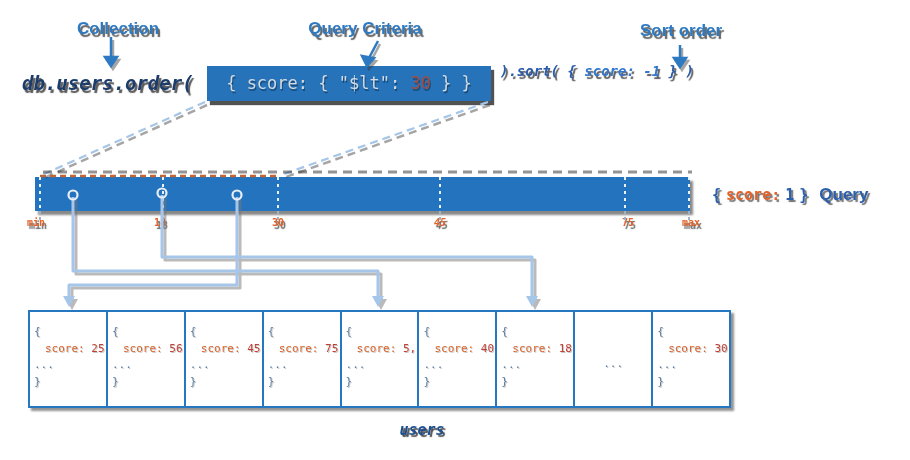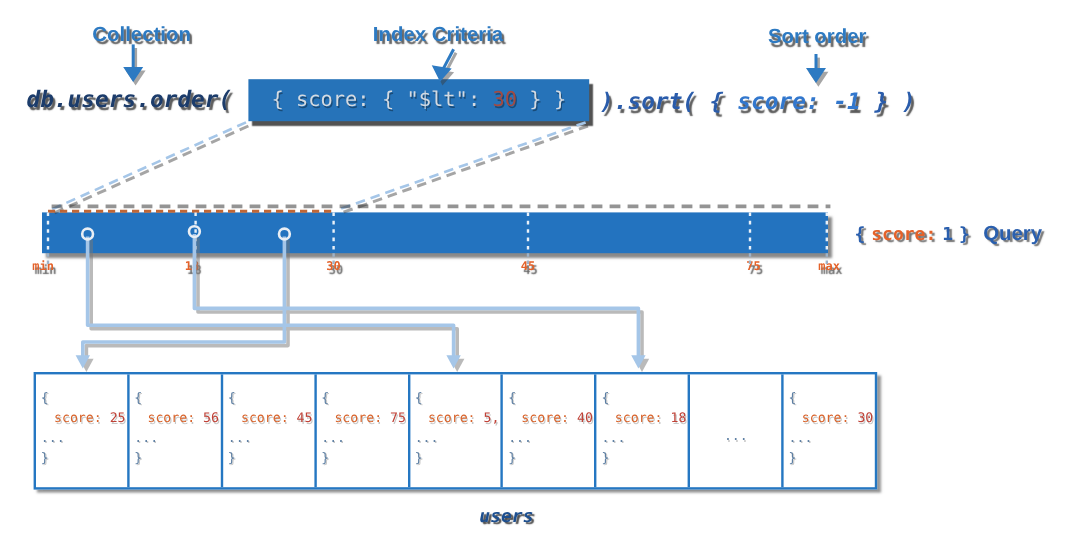--- a/index.html
+++ b/index.html
@@ -14,22 +14,22 @@
   
   .code{font-family:"DejaVu Sans Mono",monospace;white-space:pre;}
   .q-find{position:absolute;left:22px;top:66px;height:35px;line-height:35px;
           font-size:19px;font-weight:bold;font-style:italic;color:#1c3c6b;
           text-shadow:2px 3px 1px rgba(0,0,0,0.65);}
   .q-box{position:absolute;left:207px;top:66px;width:284px;height:35px;line-height:35px;
          background:#2673b9;text-align:center;font-size:17px;color:#d4dae1;
          box-shadow:3px 4px 1px rgba(0,0,0,0.68);
          text-shadow:1px 2px 0 rgba(0,0,0,0.35);}
   .q-box .crit-val{color:#a34a41;}
-  .q-sort{position:absolute;left:500px;top:68px;height:35px;line-height:35px;
-          font-size:19px;font-weight:bold;font-style:italic;color:#2a5cab;
+  .q-sort{position:absolute;left:500px;top:54px;height:35px;line-height:35px;
+          font-size:14px;font-weight:bold;font-style:italic;color:#2a5cab;
           text-shadow:2px 3px 1px rgba(0,0,0,0.65);}
   .q-sort .sort-expr{color:#3277cd;}
 
   
   .index-bar{position:absolute;left:35px;top:177px;width:655px;height:34px;background:#2373bf;
              box-shadow:3px 4px 2px rgba(40,40,40,0.55);}
   .tick-label{position:absolute;top:217px;transform:translateX(-50%);
               font-family:"DejaVu Sans Mono",monospace;font-weight:bold;font-size:10px;
               color:#e4622a;text-shadow:2px 3px 1px rgba(0,0,0,0.6);white-space:nowrap;}
 
@@ -61,33 +61,33 @@
             font-style:italic;color:#1d4f8f;text-shadow:2px 2px 1px rgba(0,0,0,0.7);margin-left:38px;}
 
   svg#linework{position:absolute;left:0;top:0;pointer-events:none;}
 </style>
 </head>
 <body>
 
 <div id="stage">
 
   <div class="hdr" style="left:118px;top:19px;">Collection</div>
-  <div class="hdr" style="left:365px;top:19px;">Index Criteria</div>
+  <div class="hdr" style="left:365px;top:19px;">Query Criteria</div>
   <div class="hdr" style="left:681px;top:21px;">Sort order</div>
 
   <div class="q-find code">db.users.order(</div>
   <div class="q-box code"><span>{ score: { "$lt": </span><span class="crit-val">30</span><span> } }</span></div>
   <div class="q-sort code"><span>).sort( { </span><span class="sort-expr">score: -1</span><span> } )</span></div>
 
   <div class="index-bar"></div>
   <div id="tick-labels">
       <span class="tick-label" style="left: 36px;">min</span>
       <span class="tick-label" style="left: 160px; text-align: center;">18</span>
       <span class="tick-label" style="left: 278px;">30</span>
-      <span class="tick-label" style="left: 440px;">45</span>
+      <span class="tick-label" style="left: 440px; font-style: italic;">45</span>
       <span class="tick-label" style="left: 628px;">75</span>
       <span class="tick-label" style="left: 691px;">max</span>
     </div>
 
   <div class="index-name"><span class="blue">{</span><span class="orange">score:</span><span class="blue">1</span><span class="blue">}</span><span class="idx-title">Query</span></div>
 
   <div class="doc-row" id="doc-row">
       <div class="doc-cell">
         <div class="doc-line">{</div>
         <div class="doc-line indent"><span class="doc-field">score:</span><span class="doc-val"> 25,</span></div>

